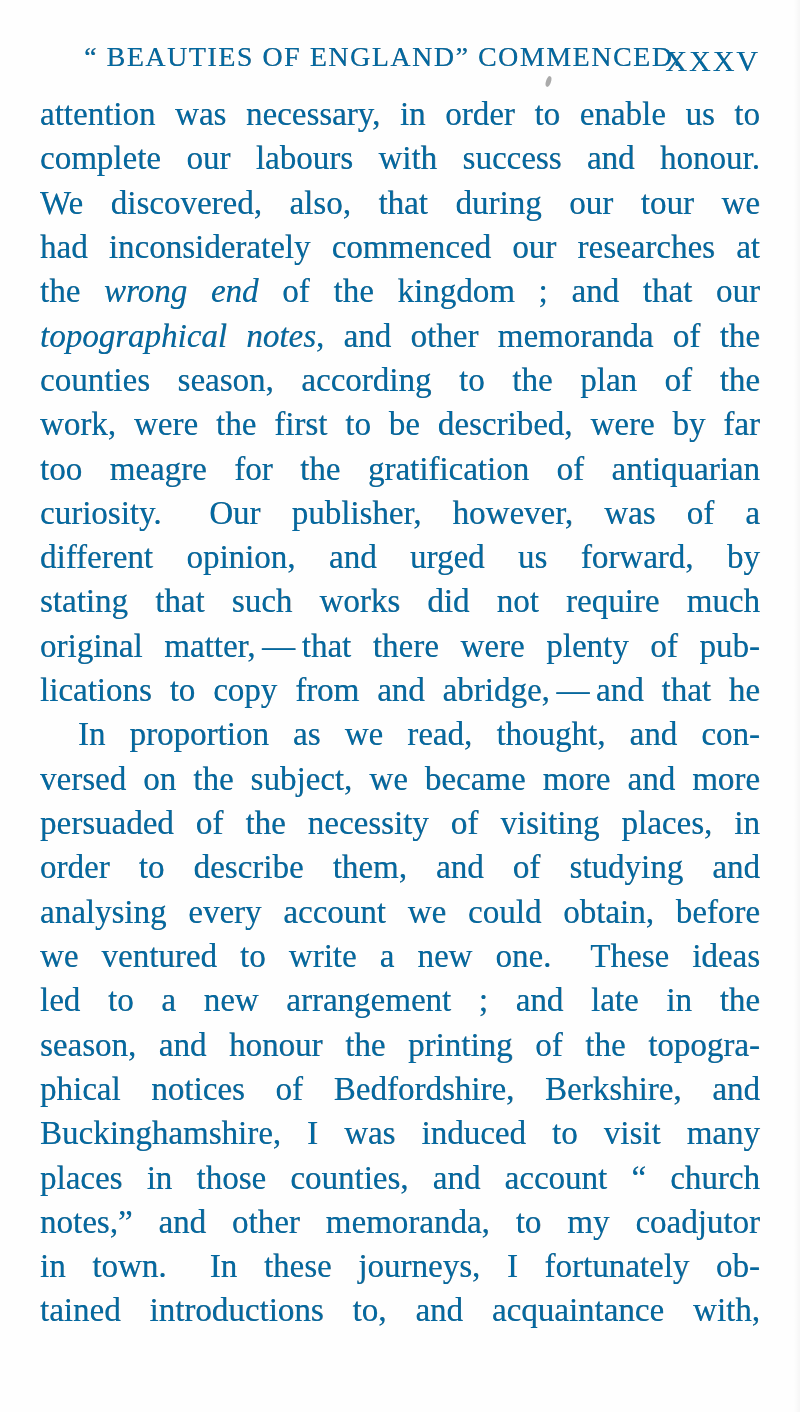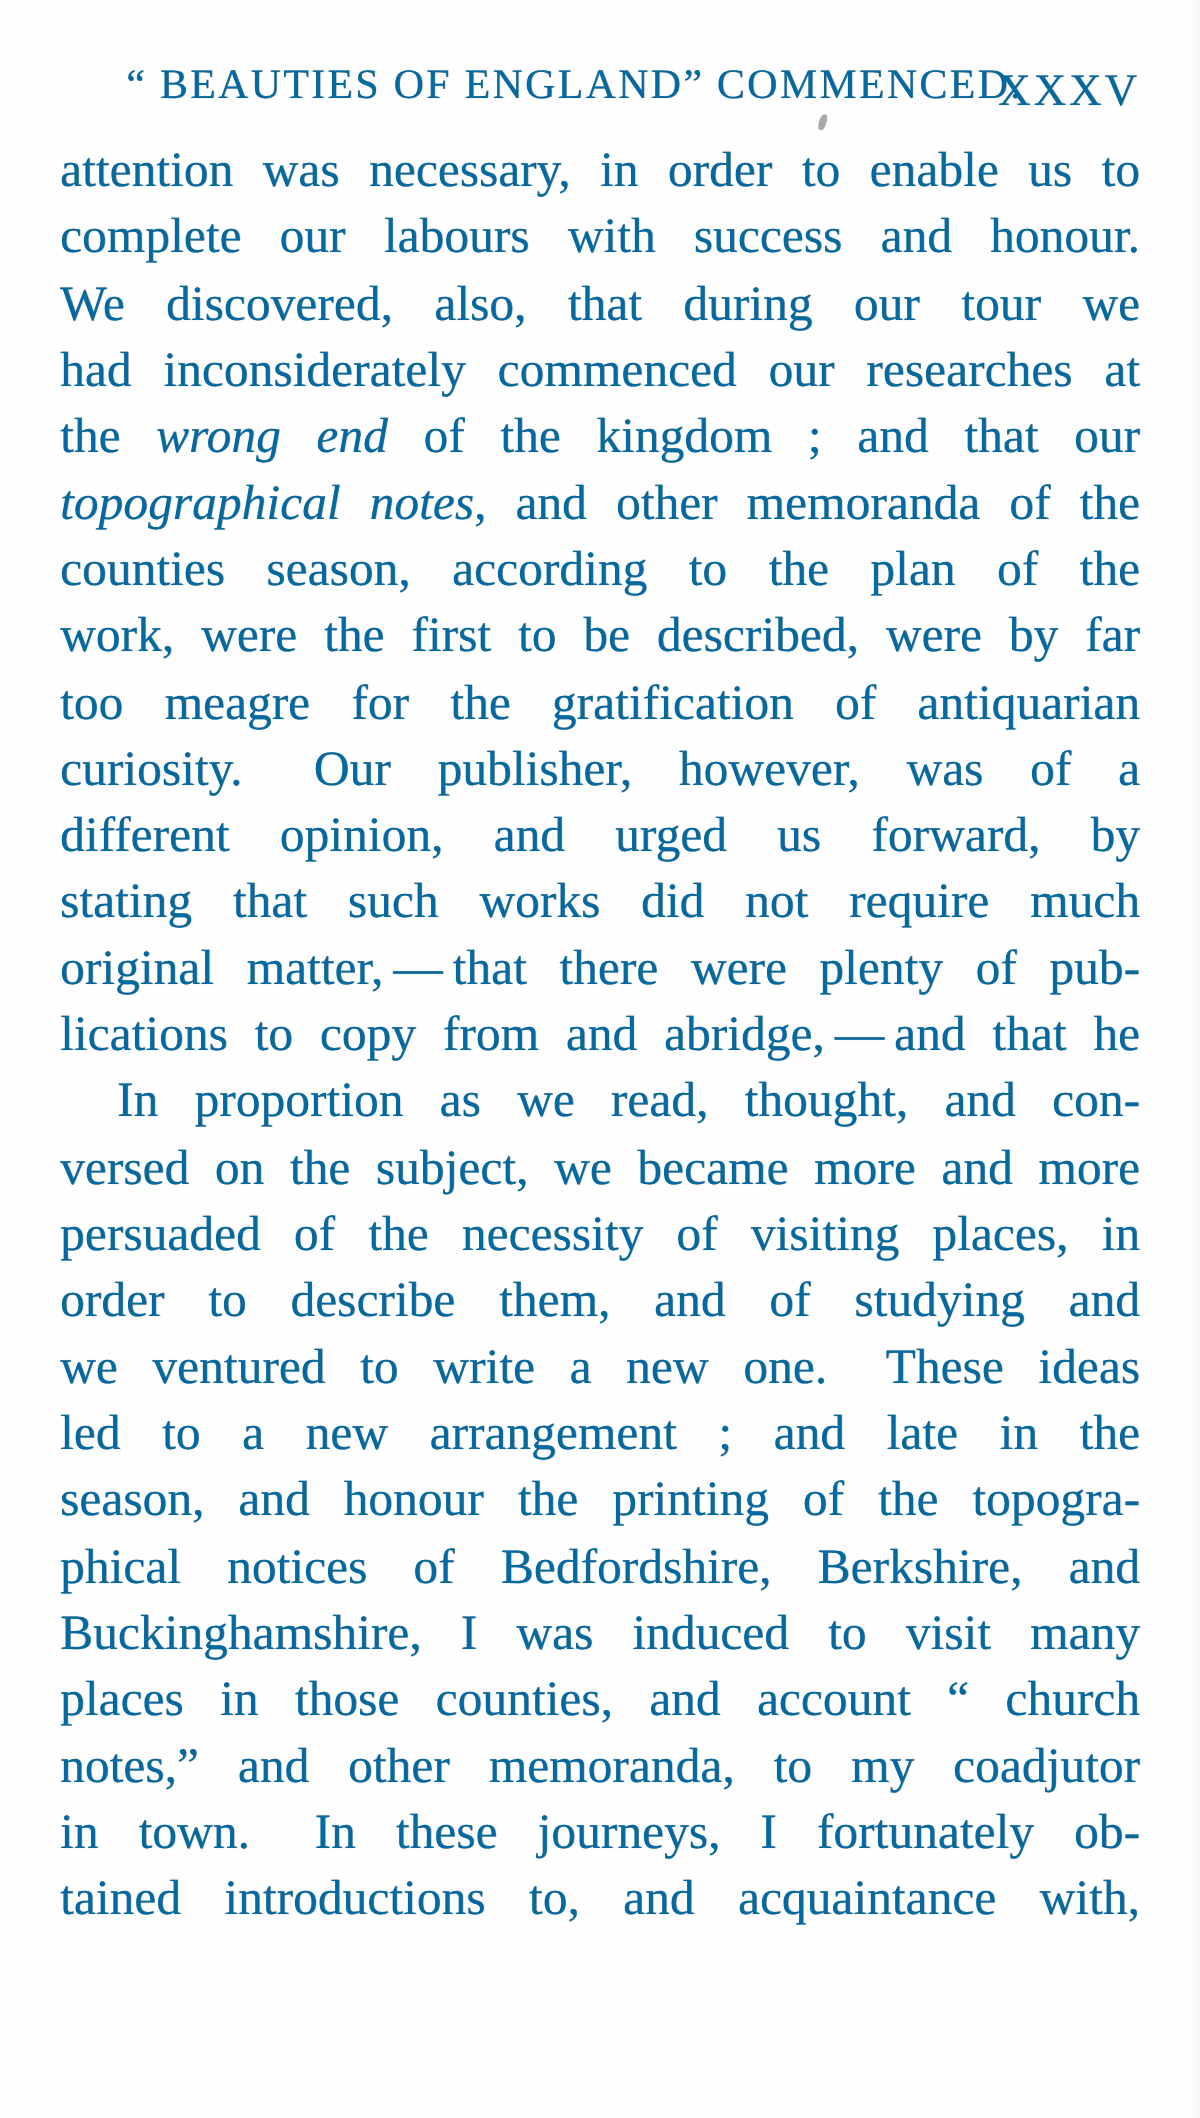--- a/index.html
+++ b/index.html
@@ -109,20 +109,21 @@
       <div class="line"><span>too meagre for the gratification of antiquarian</span></div>
       <div class="line"><span>curiosity.  Our publisher, however, was of a</span></div>
       <div class="line"><span>different opinion, and urged us forward, by</span></div>
       <div class="line"><span>stating that such works did not require much</span></div>
       <div class="line"><span>original matter, — that there were plenty of pub-</span></div>
       <div class="line"><span>lications to copy from and abridge, — and that he</span></div>
       <div class="line indent"><span>In proportion as we read, thought, and con-</span></div>
       <div class="line"><span>versed on the subject, we became more and more</span></div>
       <div class="line"><span>persuaded of the necessity of visiting places, in</span></div>
       <div class="line"><span>order to describe them, and of studying and</span></div>
+      <div class="line"><span>analysing every account we could obtain, before</span></div>
       <div class="line"><span>we ventured to write a new one.  These ideas</span></div>
       <div class="line"><span>led to a new arrangement ; and late in the</span></div>
       <div class="line"><span>season, and honour the printing of the topogra-</span></div>
       <div class="line"><span>phical notices of Bedfordshire, Berkshire, and</span></div>
       <div class="line"><span>Buckinghamshire, I was induced to visit many</span></div>
       <div class="line"><span>places in those counties, and account “ church</span></div>
       <div class="line"><span>notes,” and other memoranda, to my coadjutor</span></div>
       <div class="line"><span>in town.  In these journeys, I fortunately ob-</span></div>
       <div class="line"><span>tained introductions to, and acquaintance with,</span></div>
     </div>

